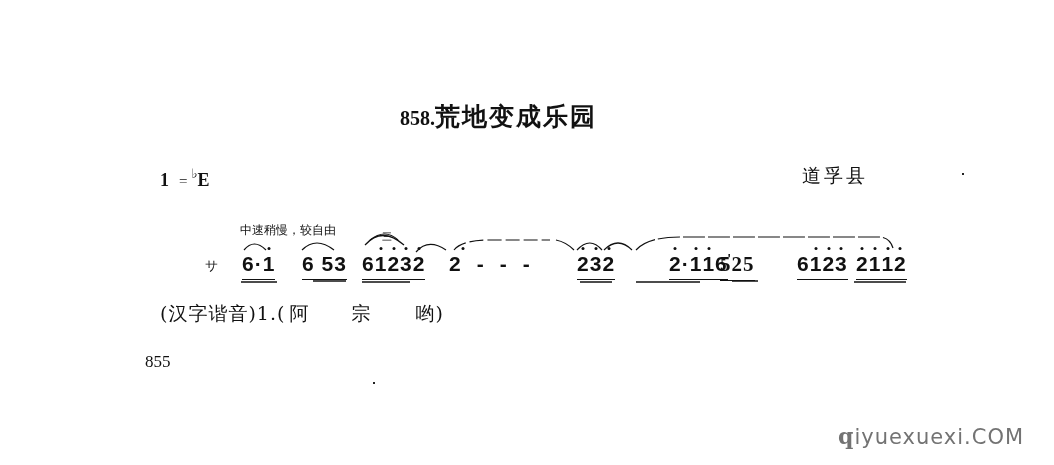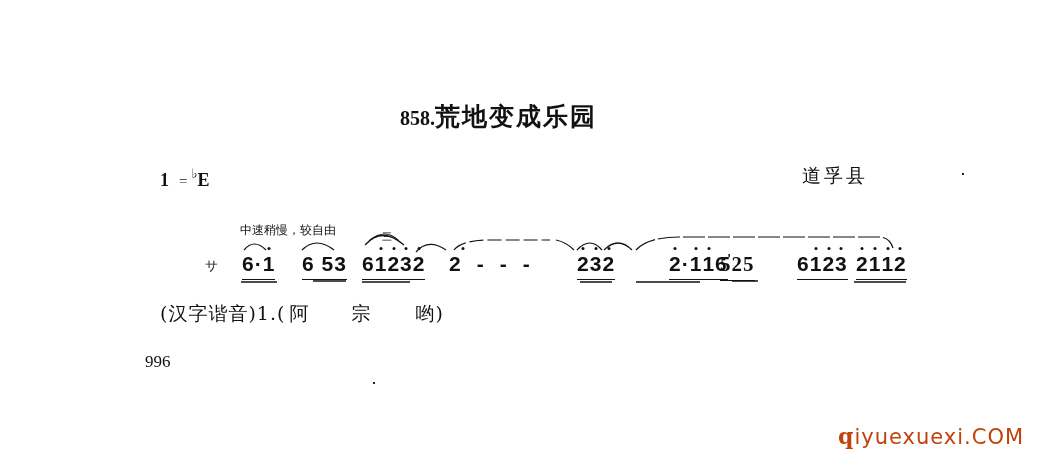--- a/index.html
+++ b/index.html
@@ -12,21 +12,21 @@
     .key .flat { font-size: 13px; position: relative; top: -8px; font-weight: normal; }
     .region { left: 802px; top: 163px; font-size: 19px; letter-spacing: 3px; white-space: nowrap; }
     .tempo { left: 240px; top: 222px; font-size: 12px; white-space: nowrap; font-family: "DejaVu Sans", sans-serif; }
     .meter { left: 205px; top: 257px; font-size: 13px; font-family: "DejaVu Sans", sans-serif; }
     .group { position: absolute; top: 252px; font-family: "Liberation Sans", sans-serif; font-weight: bold; font-size: 21px; white-space: nowrap; letter-spacing: 1px; }
     .n { position: relative; display: inline-block; }
     .n.hi::before { content: ""; position: absolute; left: 50%; top: -5px; width: 3px; height: 3px; background: #111; border-radius: 50%; transform: translateX(-50%); }
     .ul1 { border-bottom: 1.5px solid #111; padding-bottom: 4px; }
     .lyrics { left: 128px; top: 301px; font-size: 19px; white-space: nowrap; letter-spacing: 1px; margin-left: 32px; }
     .page { left: 145px; top: 352px; font-family: "Liberation Serif", serif; font-size: 17px; }
-    .watermark { left: 838px; top: 423px; font-family: "DejaVu Sans", sans-serif; font-size: 21px; color: #c2410c; white-space: nowrap; letter-spacing: 1px; }
+    .watermark { left: 838px; top: 423px; font-family: "DejaVu Sans", sans-serif; font-size: 21px; color: #737373; white-space: nowrap; letter-spacing: 1px; }
     .watermark .q { font-weight: bold; font-family: "DejaVu Serif", serif; font-size: 22px; }
     svg.arcs { position: absolute; left: 0; top: 0; }
     .dot-mark { position: absolute; width: 2px; height: 2px; background: #222; }
   </style>
 </head>
 <body>
 
 <div class="abs title">
   <span class="num">858.</span><span>荒地变成乐园</span>
 </div>
@@ -93,18 +93,18 @@
   <span class="ul1"><span class="n">6</span><span class="n hi">1</span><span class="n hi">2</span><span class="n hi">3</span></span>
 </div>
 <div class="group" style="left:856px;">
   <span class="ul1"><span class="n hi">2</span><span class="n hi">1</span><span class="n hi">1</span><span class="n hi">2</span></span>
 </div>
 
 <div class="abs lyrics">
   <span>(汉字谐音)</span><span>1.</span><span>(</span><span style="display:inline-block;width:4px;"></span><span>阿</span><span style="display:inline-block;width:42px;"></span><span>宗</span><span style="display:inline-block;width:44px;"></span><span>哟</span><span>)</span>
 </div>
 
-<div class="abs page">996</div>
+<div class="abs page">855</div>
 <div class="dot-mark" style="left:373px;top:382px;"></div>
 
 <div class="abs watermark">
   <span class="q">q</span><span>iyuexuexi.COM</span>
 </div>
 
 </body></html>

